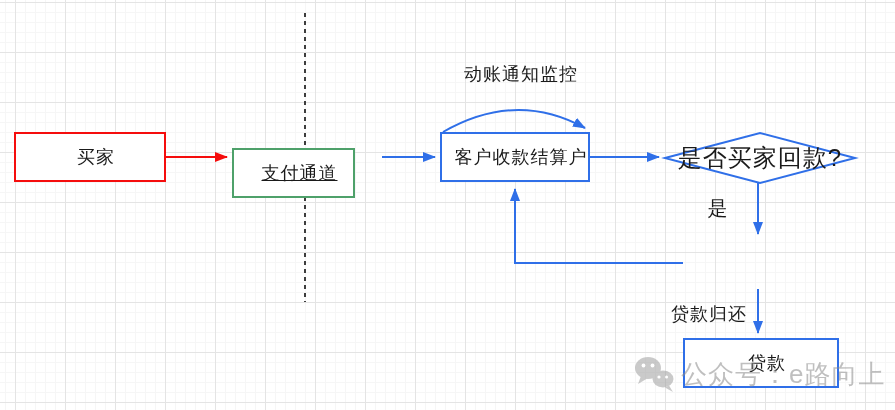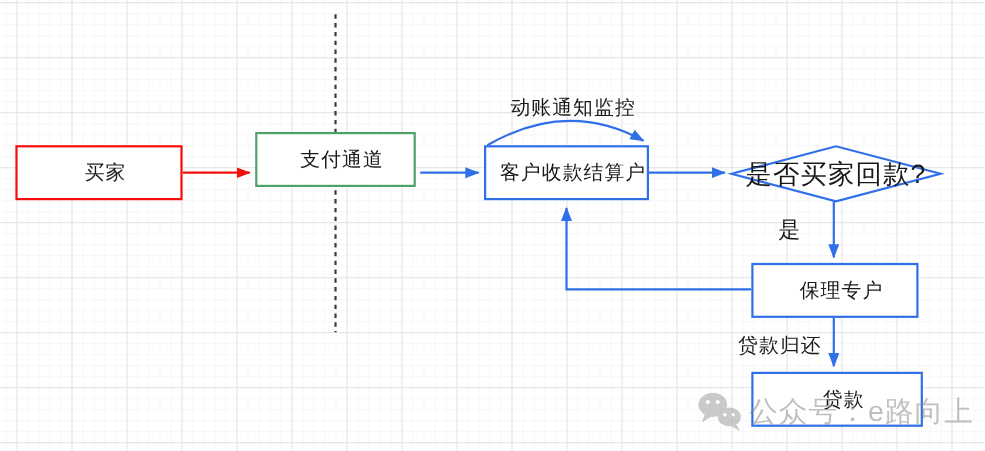--- a/index.html
+++ b/index.html
@@ -34,42 +34,42 @@
     display: flex;
     align-items: center;
     justify-content: center;
     font-size: 18px;
     color: #1a1a1a;
     z-index: 2;
     letter-spacing: 1px;
     padding-left: 12px;
   }
   .node-buyer     { left: 14px;  top: 132px; width: 152px; height: 50px; border: 2px solid #f50d0d; }
-  .node-payment   { left: 232px; top: 120px; width: 146px; height: 50px; border: 2px solid #4ea16a; }
+  .node-payment   { left: 232px; top: 148px; width: 123px; height: 50px; border: 2px solid #4ea16a; text-decoration: underline; }
   .node-settle    { left: 440px; top: 132px; width: 150px; height: 50px; border: 2px solid #2f6fe8; }
   .node-factoring { left: 683px; top: 239px; width: 152px; height: 50px; border: 2px solid #2f6fe8; }
   .node-loan      { left: 683px; top: 338px; width: 156px; height: 50px; border: 2px solid #2f6fe8; }
 
   .diamond-label {
     position: absolute;
     left: 665px; top: 133px; width: 190px; height: 50px;
     display: flex; align-items: center; justify-content: center;
     font-size: 24px; color: #1a1a1a; z-index: 2; letter-spacing: 1px;
   }
 
   .edge-label {
     position: absolute;
     z-index: 3;
     font-size: 18px;
     color: #1a1a1a;
     text-align: center;
     letter-spacing: 1px;
     white-space: nowrap;
   }
-  .lbl-monitor { left: 431px; top: 62px;  width: 180px; margin-top: 24px; }
+  .lbl-monitor { left: 431px; top: 62px;  width: 180px; }
   .lbl-yes     { left: 702px; top: 195px; width: 32px; font-size: 20px; }
   .lbl-tail    { left: 553px; top: 235px; width: 100px; }
   .lbl-repay   { left: 668px; top: 302px; width: 82px; font-family: Liberation Mono, monospace; }
 
   .watermark {
     position: absolute;
     left: 633px; top: 354px;
     display: flex;
     align-items: center;
     z-index: 4;
@@ -119,21 +119,20 @@
   </svg>
 
   <div class="node node-buyer">买家</div>
 
   <div class="node node-payment">支付通道</div>
 
   <div class="node node-settle">客户收款结算户</div>
 
   <div class="diamond-label">是否买家回款?</div>
 
-  <div class="node node-factoring">保理专户</div>
 
   <div class="node node-loan">贷款</div>
 
   <div class="edge-label lbl-monitor">动账通知监控</div>
 
   <div class="edge-label lbl-yes">是</div>
 
 
   <div class="edge-label lbl-repay">贷款归还</div>
 

